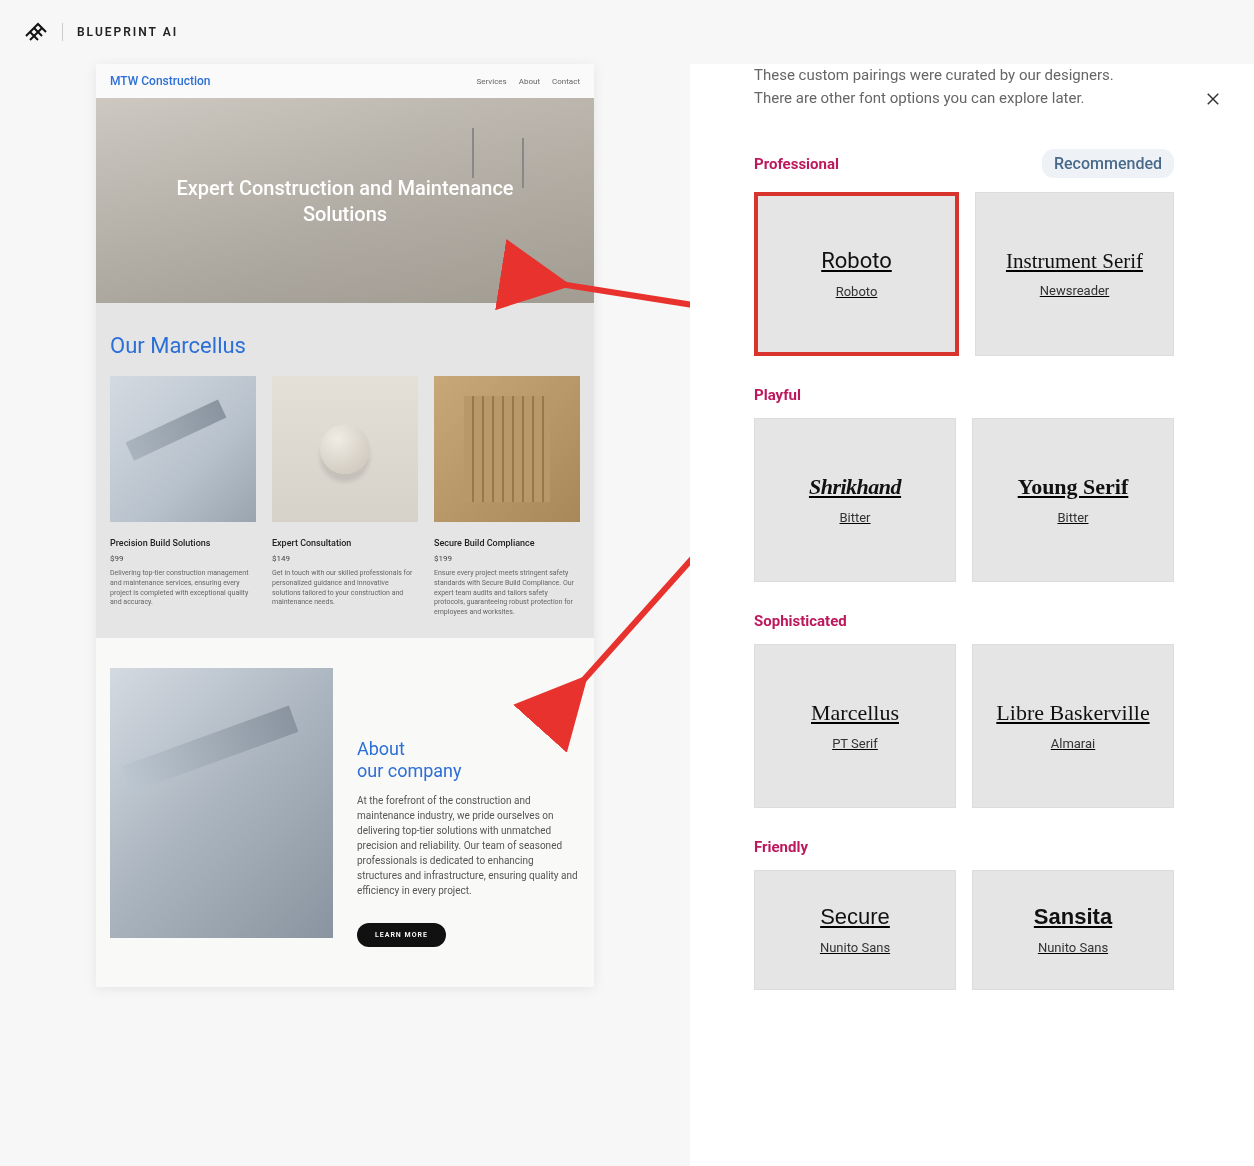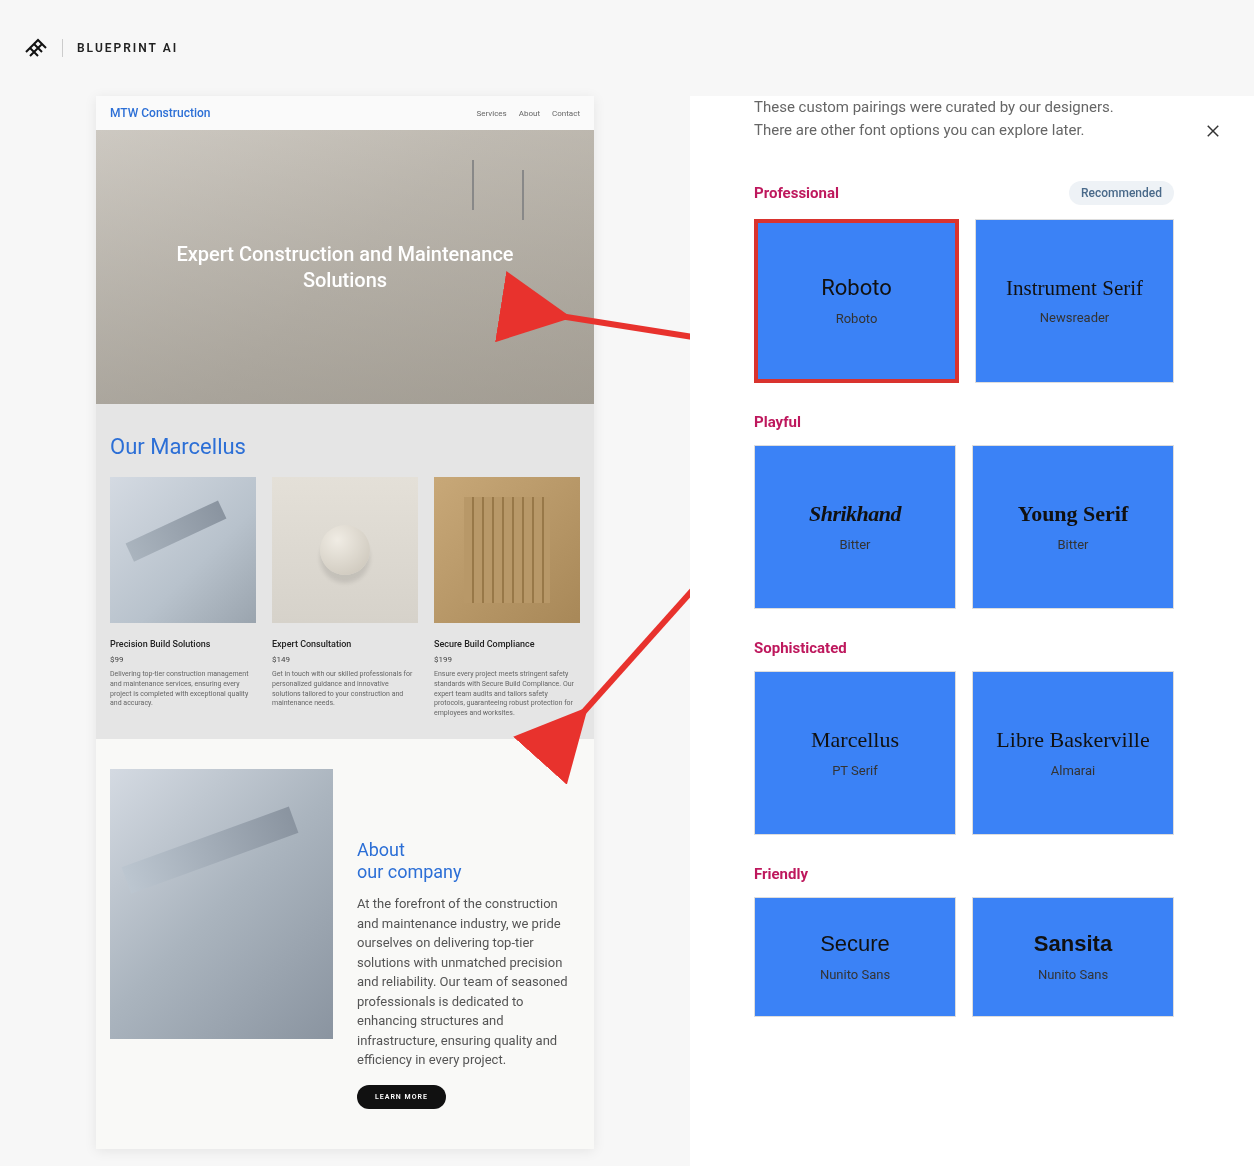--- a/index.html
+++ b/index.html
@@ -1,32 +1,32 @@
 <!DOCTYPE html>
 <html><head>
 <meta charset="utf-8">
 <style>
 * { margin: 0; padding: 0; box-sizing: border-box; }
 body { font-family: -apple-system, BlinkMacSystemFont, "Segoe UI", Roboto, sans-serif; background: #f7f7f7; width: 1254px; height: 1166px; overflow: hidden; position: relative; }
 
-.header { display: flex; align-items: center; padding: 36px 24px; gap: 14px; }
+.header { display: flex; align-items: center; padding: 20px 24px; gap: 14px; }
 .logo-icon { width: 24px; height: 24px; }
 .divider { width: 1px; height: 18px; background: #ccc; }
 .brand { font-size: 12px; font-weight: 600; letter-spacing: 2px; color: #222; }
 
 .main { display: flex; }
 
 .preview-area { width: 690px; padding: 0 40px; position: relative; }
 .preview-frame { width: 498px; margin: 0 auto; background: #e5e5e5; box-shadow: 0 2px 12px rgba(0,0,0,0.08); }
 
 .site-header { display: flex; justify-content: space-between; align-items: center; padding: 10px 14px; background: #fafafa; }
 .site-logo { color: #2c6fd6; font-size: 12px; font-weight: 500; }
 .site-nav { display: flex; gap: 12px; font-size: 8px; color: #666; }
 
-.hero { position: relative; height: 274px; background: linear-gradient(135deg,#d8d4ce 0%,#c4bfb7 50%,#b8b2a8 100%); display: flex; align-items: center; justify-content: center; }
+.hero { position: relative; height: 205px; background: linear-gradient(135deg,#d8d4ce 0%,#c4bfb7 50%,#b8b2a8 100%); display: flex; align-items: center; justify-content: center; }
 .hero::before { content:''; position:absolute; inset:0; background: linear-gradient(180deg,rgba(180,175,165,0.3),rgba(140,135,125,0.5)); }
 .hero::after { content:''; position:absolute; top:30px; right:120px; width:2px; height:50px; background:#888; box-shadow:50px 10px 0 #888; }
 .hero-title { position: relative; color: #fff; font-size: 20px; font-weight: 500; text-align: center; max-width: 380px; line-height: 1.3; z-index:2; }
 
 .section-pad { padding: 30px 14px 20px; }
 .section-title { color: #2c6fd6; font-size: 22px; font-weight: 400; margin-bottom: 18px; }
 
 .services-grid { display: flex; gap: 16px; }
 .service-col { flex: 1; }
 .service-img { height: 146px; background: #e8e4dd; margin-bottom: 16px; }
@@ -38,41 +38,41 @@
 .si-3::after { content:''; position:absolute; inset:20px 30px; background:repeating-linear-gradient(90deg,#b89868,#b89868 8px,#987848 8px,#987848 10px); }
 .service-name { font-size: 9px; font-weight: 500; color: #222; margin-bottom: 6px; }
 .service-price { font-size: 8px; color: #444; margin-bottom: 6px; }
 .service-desc { font-size: 7px; color: #666; line-height: 1.4; }
 
 .about-section { display: flex; gap: 24px; padding: 30px 14px 40px; background: #f9f9f7; }
 .about-img { flex: 1; height: 270px; background: linear-gradient(135deg,#d4dae2 0%,#aab4be 50%,#8a94a0 100%); position:relative; }
 .about-img::after { content:''; position:absolute; top:25%; left:5%; width:80%; height:28px; background:linear-gradient(90deg,#bcc6d0,#8a94a0); transform:rotate(-20deg); }
 .about-text { flex: 1; padding-top: 70px; }
 .about-title { color: #2c6fd6; font-size: 18px; font-weight: 400; line-height: 1.2; margin-bottom: 12px; }
-.about-para { font-size: 13px; color: #555; line-height: 1.5; margin-bottom: 14px; }
+.about-para { font-size: 10px; color: #555; line-height: 1.5; margin-bottom: 24px; }
 .learn-btn { background: #111; color: #fff; font-size: 7px; font-weight: 600; letter-spacing: 1px; padding: 8px 18px; border-radius: 16px; display: inline-block; }
 
 
 .arrow { position: absolute; pointer-events: none; }
 .arrow svg { overflow: visible; }
 
 
 .panel { flex: 1; background: #fff; padding: 0 80px 40px 64px; position: relative; height: 1166px; overflow-y: auto; }
 .close-btn { position: absolute; top: 26px; right: 32px; cursor: pointer; color: #333; }
 .close-btn svg { width: 18px; height: 18px; }
 
 .panel-title { font-size: 34px; font-weight: 600; color: #111; margin-top: 88px; margin-bottom: 14px; letter-spacing:-0.5px; }
 .panel-sub { font-size: 15px; color: #666; line-height: 1.5; margin-bottom: 40px; max-width: 360px; }
 
 .cat-row { display: flex; justify-content: space-between; align-items: center; margin-bottom: 14px; margin-top: 30px; }
 .cat-label { font-size: 15px; font-weight: 700; color: #be185d; }
-.badge { background: #eef2f6; color: #4a6a8a; font-size: 12px; padding: 5px 12px; border-radius: 12px; font-weight: 500; }
+.badge { background: #eef2f6; color: #4a6a8a; font-size: 16px; padding: 5px 12px; border-radius: 12px; font-weight: 500; }
 
 .card-grid { display: flex; gap: 16px; }
-.font-card { flex: 1; height: 164px; border: 1px solid #ddd; display: flex; flex-direction: column; align-items: center; justify-content: center; cursor: pointer; background: #3b82f6; }
+.font-card { flex: 1; height: 164px; border: 1px solid #ddd; display: flex; flex-direction: column; align-items: center; justify-content: center; cursor: pointer; background: #e5e5e5; text-decoration: underline; }
 .font-card.selected { border: 4px solid #d9332e; }
 .font-heading { font-size: 22px; color: #111; margin-bottom: 10px; text-align:center; line-height:1.1; }
 .font-body { font-size: 13px; color: #333; }
 
 .fh-roboto { font-family: Roboto, sans-serif; font-weight: 400; }
 .fh-instrument { font-family: Georgia, serif; font-weight: 400; font-size: 21px; }
 .fh-shrikhand { font-family: Georgia, serif; font-weight: 900; font-style: italic; font-size: 22px; letter-spacing:-0.5px; }
 .fh-young { font-family: Georgia, serif; font-weight: 700; font-size: 22px; }
 .fh-libre { font-family: "Times New Roman", serif; font-weight: 400; font-size: 22px; }
 .fh-marcellus { font-family: Georgia, serif; font-weight: 400; font-size: 22px; }

